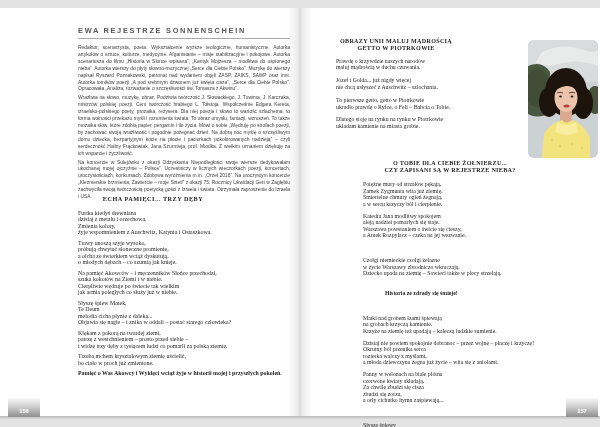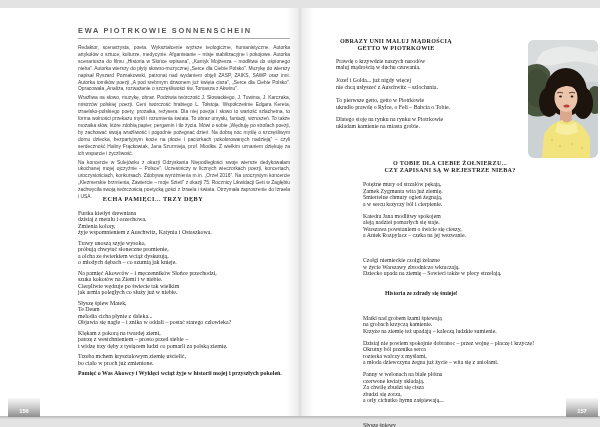--- a/index.html
+++ b/index.html
@@ -53,21 +53,21 @@
   .tab-right{left:566px;}
 </style>
 </head>
 <body>
 
 <div class="canvas">
   <div class="spread"></div>
   <div class="gutter"></div>
   <div class="page-edge"></div>
 
-  <div class="author-header">EWA PIOTRKOWIE SONNENSCHEIN</div>
+  <div class="author-header">EWA REJESTRZE SONNENSCHEIN</div>
   <div class="header-rule"></div>
 
   <div class="bio">
     <p>Redaktor, scenarzysta, poeta. Wykształcenie wyższe teologiczne, humanistyczne. Autorka artykułów o sztuce, kulturze, medycynie. Afganistanie – misje stabilizacyjne i pokojowe. Autorka scenariusza do filmu „Historia w Słońce wpisana”, „Kantyk Mojżesza – modlitwa do uśpionego nieba”. Autorka wierszy do płyty słowno-muzycznej „Serce dla Ciebie Polsko”. Muzykę do wierszy napisał Ryszard Poznakowski, patronat nad wydaniem objęli ZASP, ZAIKS, SAWP oraz inni. Autorka tomików poezji „A pod srebrnym dzwonem już święta cisza”, „Serce dla Ciebie Polsko”. Opracowała „Analiza, rozważanie o szczęśliwości św. Tomasza z Akwinu”.</p>
     <p>Wrażliwa na słowo, muzykę, obraz. Podziwia twórczość J. Słowackiego, J. Tuwima, J. Karczaka, mistrzów polskiej poezji. Ceni twórczość hrabiego L. Tołstoja. Współcześnie Edgara Kereta, izraelsko-polskiego poety, prozaika, reżysera. Dla niej poezja i słowo to wartość szlachetna, to forma wolności przekazu myśli i rozumienia świata. To obraz umysłu, fantazji, wzruszeń. To także mozaika słów, które zdobią papier, pergamin i tło życia. Mówi o sobie „Wędruję po strofach poezji, by zachować swoją wrażliwość i pogodnie pożegnać dzień. Na dobrą noc myślę o szczęśliwym domu dziecka, bezpartyjnym kocie na płocie i paciorkach pokolorowanych nadzieją” – czyli serdeczność Haliny Frąckowiak, Jana Szurmieja, prof. Miodka. Z wielkim uznaniem dziękuję za ich wsparcie i życzliwość.</p>
     <p>Na koncercie w Sulejówku z okazji Odzyskania Niepodległości swoje wiersze dedykowałam ukochanej mojej ojczyźnie – Polsce”. Uczestniczy w licznych wieczorkach poezji, koncertach, uroczystościach, konkursach. Zdobywa wyróżnienia m.in. „Orzeł 2016”. Na uroczystym koncercie „Klezmerskie brzmienia, Zawiercie – moje Sztetl” z okazji 75. Rocznicy Likwidacji Gett w Zagłębiu zachwyciła swoją twórczością poetycką gości z Izraela i świata. Otrzymała zaproszenie do Izraela i USA.</p>
   </div>
 
   <div class="poem-left">
     <div class="poem-title">ECHA PAMIĘCI... TRZY DĘBY</div>

